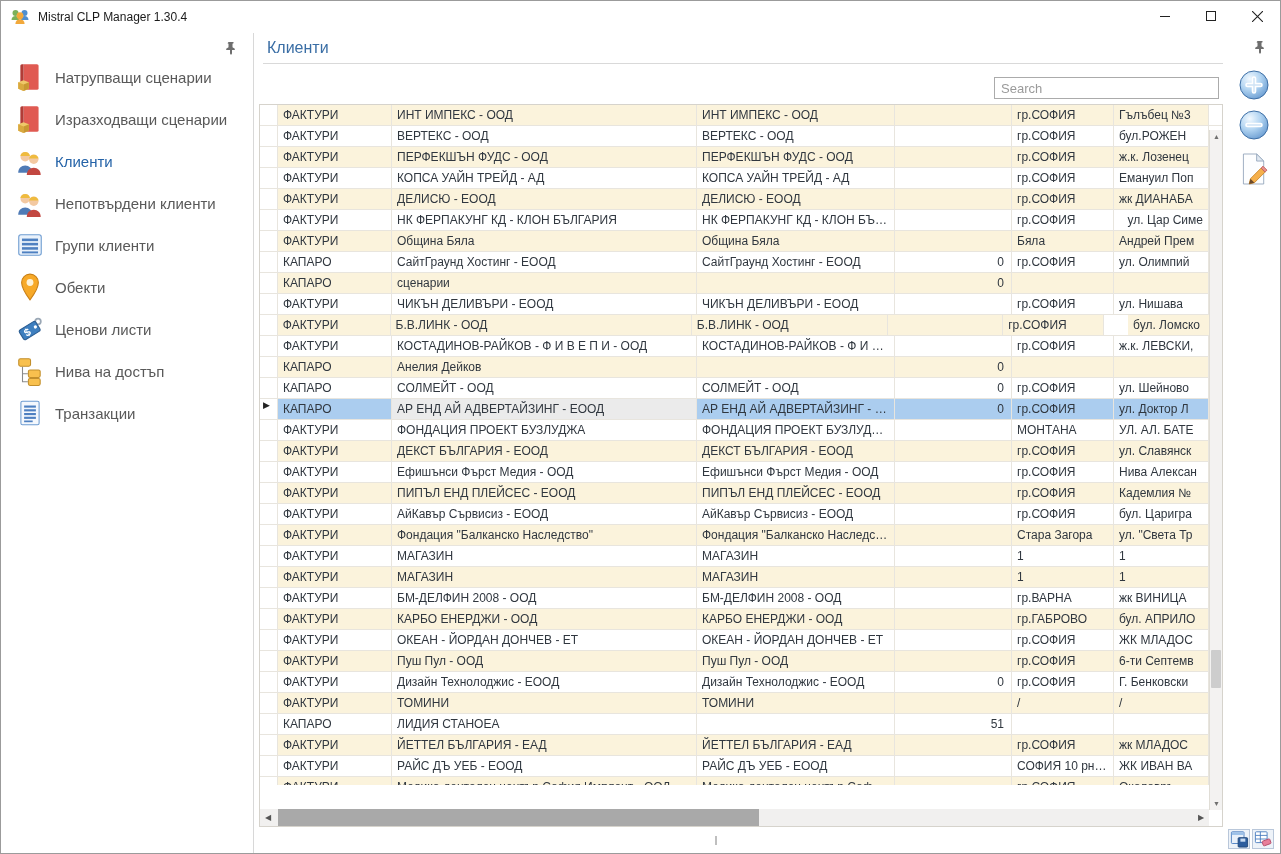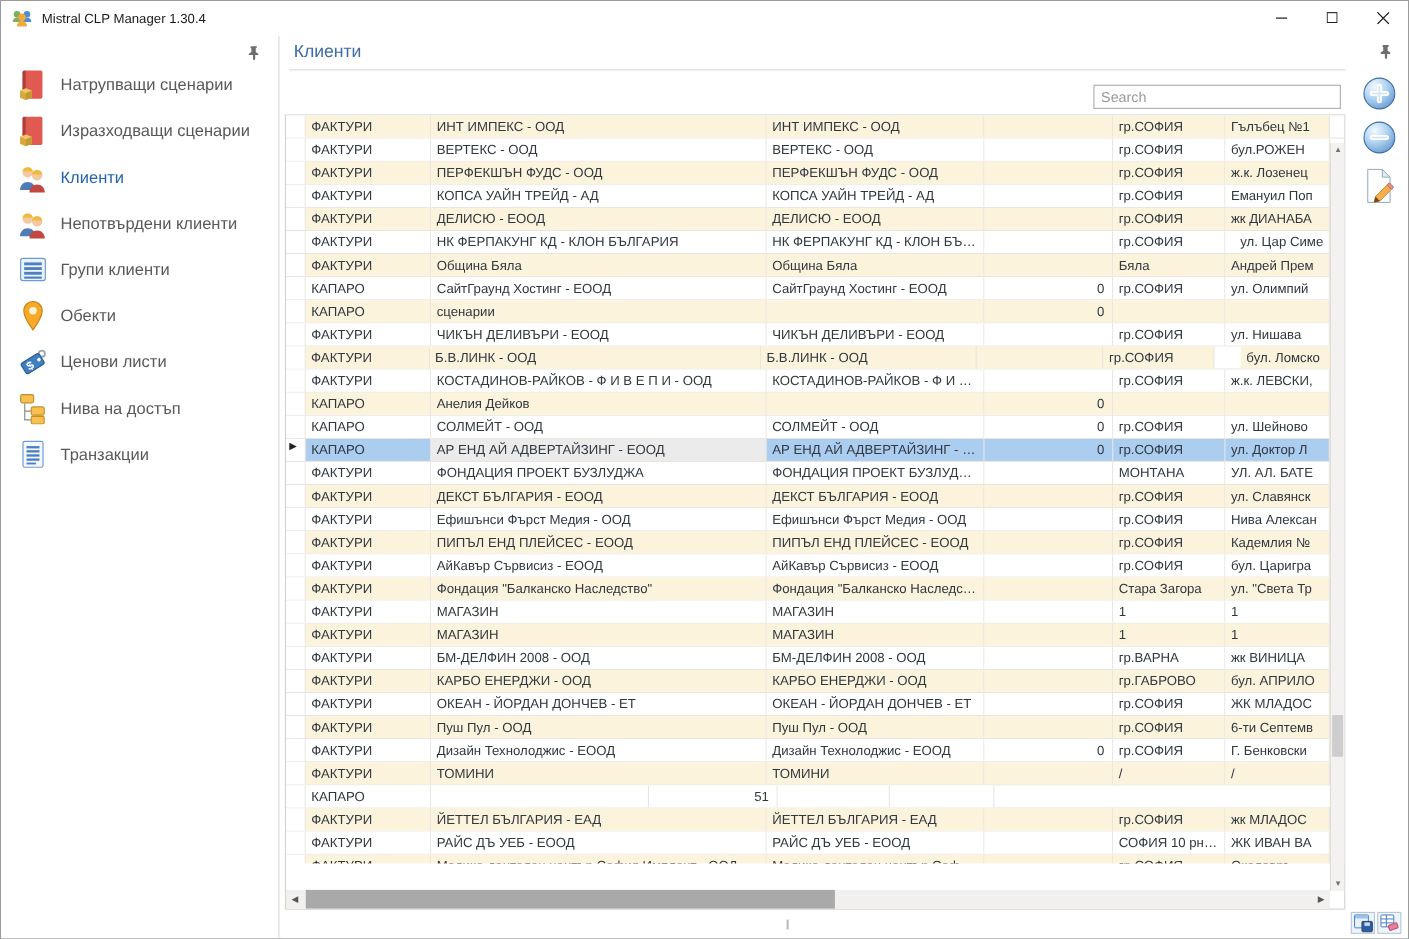--- a/index.html
+++ b/index.html
@@ -220,21 +220,21 @@
 
     <div class="grid">
       <div class="grid-body" id="grid-body">
           <div class="grid-row odd">
             <div class="cell c-ind" style="width: 18px;"></div>
             <div class="cell " style="width: 114px;">ФАКТУРИ</div>
             <div class="cell ellip" style="width: 305px;">ИНТ ИМПЕКС - ООД</div>
             <div class="cell ellip" style="width: 198px;">ИНТ ИМПЕКС - ООД</div>
             <div class="cell num" style="width: 117px;"></div>
             <div class="cell ellip" style="width: 102px;">гр.СОФИЯ</div>
-            <div class="cell " style="width: 95px;">Гълъбец  №1</div>
+            <div class="cell " style="width: 95px;">Гълъбец  №3</div>
           </div>
           <div class="grid-row">
             <div class="cell c-ind" style="width: 18px;"></div>
             <div class="cell " style="width: 114px;">ФАКТУРИ</div>
             <div class="cell ellip" style="width: 305px;">ВЕРТЕКС - ООД</div>
             <div class="cell ellip" style="width: 198px;">ВЕРТЕКС - ООД</div>
             <div class="cell num" style="width: 117px;"></div>
             <div class="cell ellip" style="width: 102px;">гр.СОФИЯ</div>
             <div class="cell " style="width: 95px;">бул.РОЖЕН</div>
           </div>
@@ -477,20 +477,21 @@
             <div class="cell " style="width: 114px;">ФАКТУРИ</div>
             <div class="cell ellip" style="width: 305px;">ТОМИНИ</div>
             <div class="cell ellip" style="width: 198px;">ТОМИНИ</div>
             <div class="cell num" style="width: 117px;"></div>
             <div class="cell ellip" style="width: 102px;">/</div>
             <div class="cell " style="width: 95px;">/</div>
           </div>
           <div class="grid-row">
             <div class="cell c-ind" style="width: 18px;"></div>
             <div class="cell " style="width: 114px;">КАПАРО</div>
+            <div class="cell ellip" style="width: 305px;">ЛИДИЯ СТАНОЕА</div>
             <div class="cell ellip" style="width: 198px;"></div>
             <div class="cell num" style="width: 117px;">51</div>
             <div class="cell ellip" style="width: 102px;"></div>
             <div class="cell " style="width: 95px;"></div>
           </div>
           <div class="grid-row odd">
             <div class="cell c-ind" style="width: 18px;"></div>
             <div class="cell " style="width: 114px;">ФАКТУРИ</div>
             <div class="cell ellip" style="width: 305px;">ЙЕТТЕЛ БЪЛГАРИЯ - ЕАД</div>
             <div class="cell ellip" style="width: 198px;">ЙЕТТЕЛ БЪЛГАРИЯ - ЕАД</div>

